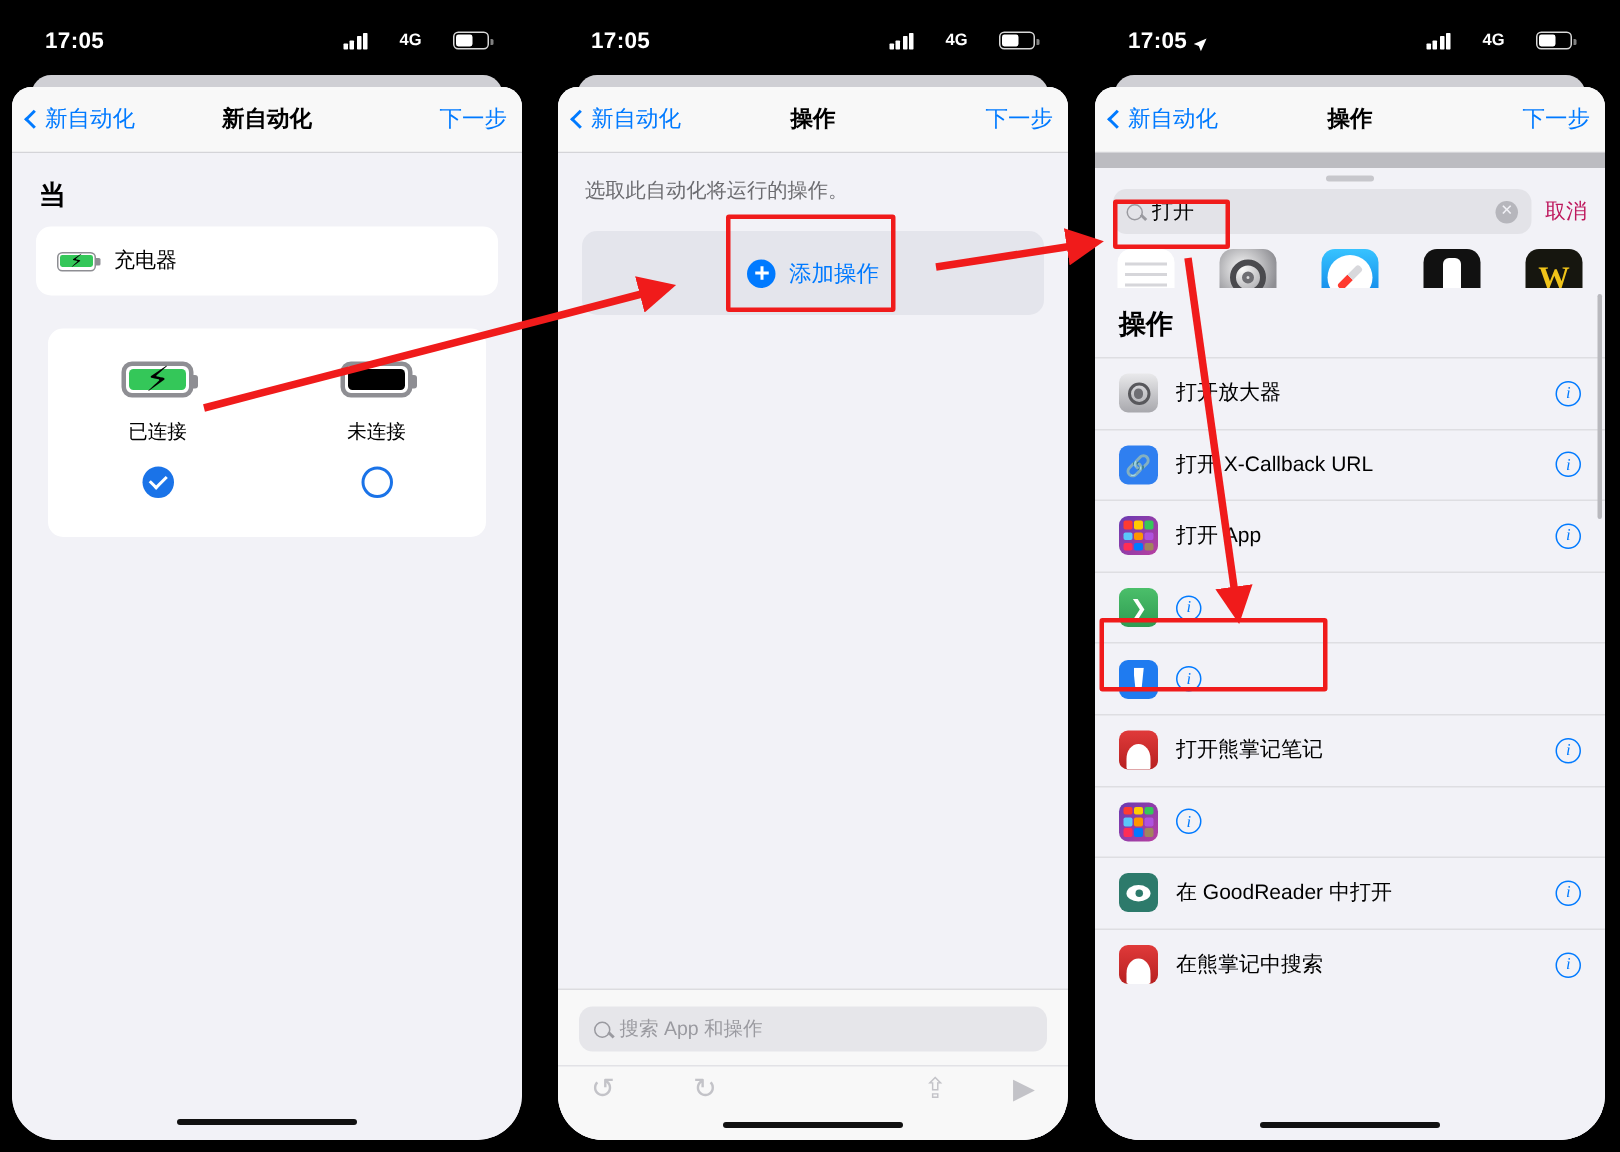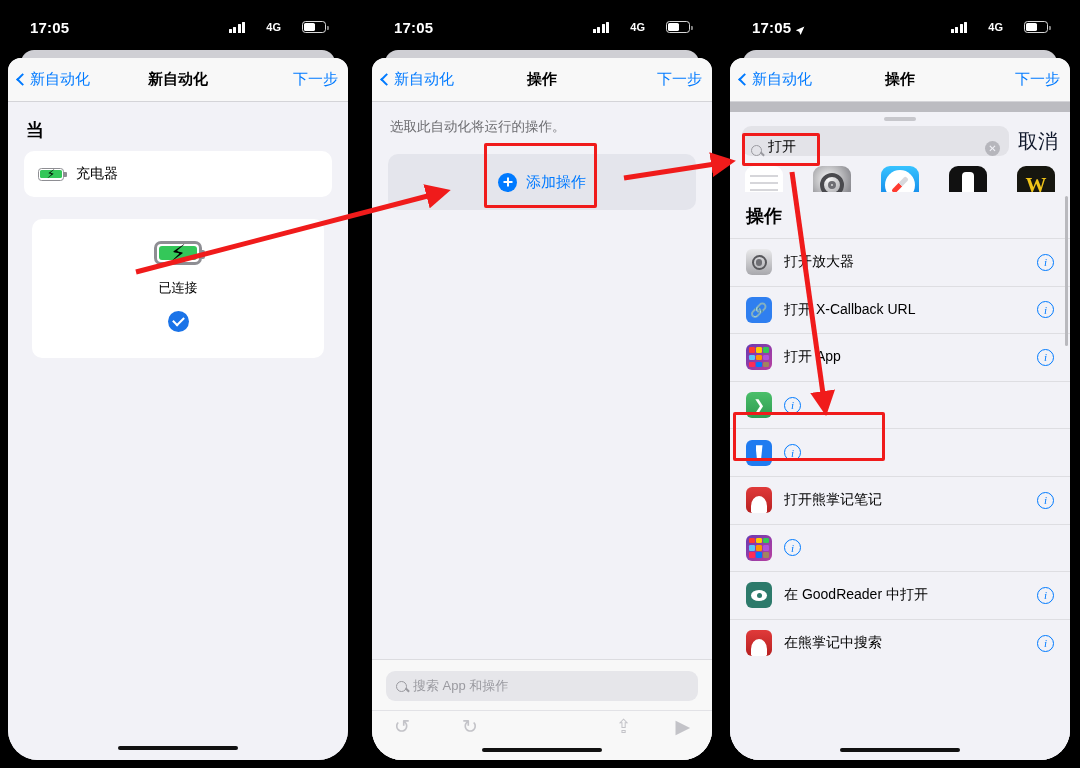--- a/index.html
+++ b/index.html
@@ -138,26 +138,26 @@
   .toolrow{display:flex;align-items:center;padding: 6px 22px 4px;border-top:.5px solid #e2e2e6;}
   .toolrow .sp{flex:1;}
   .tool{color:#c3c3c8;font-size:19px;line-height:1;}
   .homebar{height:20px;display:flex;align-items:center;justify-content:center;}
   .homebar i{display:block;width:120px;height:4px;border-radius:2px;background:#111;}
 
   
   .grabber{height:14px;display:flex;align-items:center;justify-content:center;background:#f2f2f7;}
   .grabber i{display:block;width:32px;height:4px;border-radius:2px;background:#c7c7cc;}
   .srchhead{display:flex;align-items:center;gap:9px;padding: 0 12px 8px;background:#f2f2f7;}
-  .srchfield{flex:1;height:30px;background:#e3e3e8;border-radius:9px;display:flex;align-items:flex-end;
+  .srchfield{flex:1;height:30px;background:#e3e3e8;border-radius:9px;display:flex;align-items:center;
              gap:6px;padding:0 9px;}
   .srchfield .txt{font-size:14px;color:#000;}
   .clearx{margin-left:auto;width:15px;height:15px;border-radius:50%;background:#b6b6bc;
           color:#f2f2f7;font-size:10px;display:flex;align-items:center;justify-content:center;line-height:1;}
-  .cancel{color:#0f172a;font-size:20px;cursor:pointer;}
+  .cancel{color:#be185d;font-size:14px;cursor:pointer;}
 
   .appstrip{display:flex;align-items:flex-start;gap:0;padding: 2px 0 4px;background:#f2f2f7;
             height:72px;overflow:hidden;}
   .appcell{flex:1 0 68px;display:flex;flex-direction:column;align-items:center;gap:5px;cursor:pointer;}
   .appicon{width:38px;height:38px;border-radius:9px;overflow:hidden;position:relative;}
   .applabel{font-size:9.5px;color:#1c1c1e;text-align:center;line-height:1.12;max-width:68px;}
 
   .listwrap{position:absolute;left:0;right:0;top:90px;bottom:0;background:#f2f2f7;overflow:hidden;}
   .list-hd{font-size:18px;font-weight:bold;padding:12px 16px 10px;color:#000;background:#f2f2f7;}
   .row{display:flex;align-items:center;gap:12px;padding:0 16px;height:47.6px;background:#f2f2f7;
@@ -260,20 +260,27 @@
 
           <div class="opt-card">
             <div class="opt">
               <span class="big-batt fill-green">
                 <b></b>
                   <span class="bigbolt">⚡</span>
               </span>
               <span class="opt-label">已连接</span>
               <span class="radio on"></span>
             </div>
+            <div class="opt">
+              <span class="big-batt fill-black">
+                  <b></b>
+                </span>
+              <span class="opt-label">未连接</span>
+              <span class="radio off"></span>
+            </div>
           </div>
 
           <div class="homebar" style="position:absolute;left:0;right:0;bottom:2px;">
               <i></i>
             </div>
         </div>
 
       </div>
     </div>
   </div>

